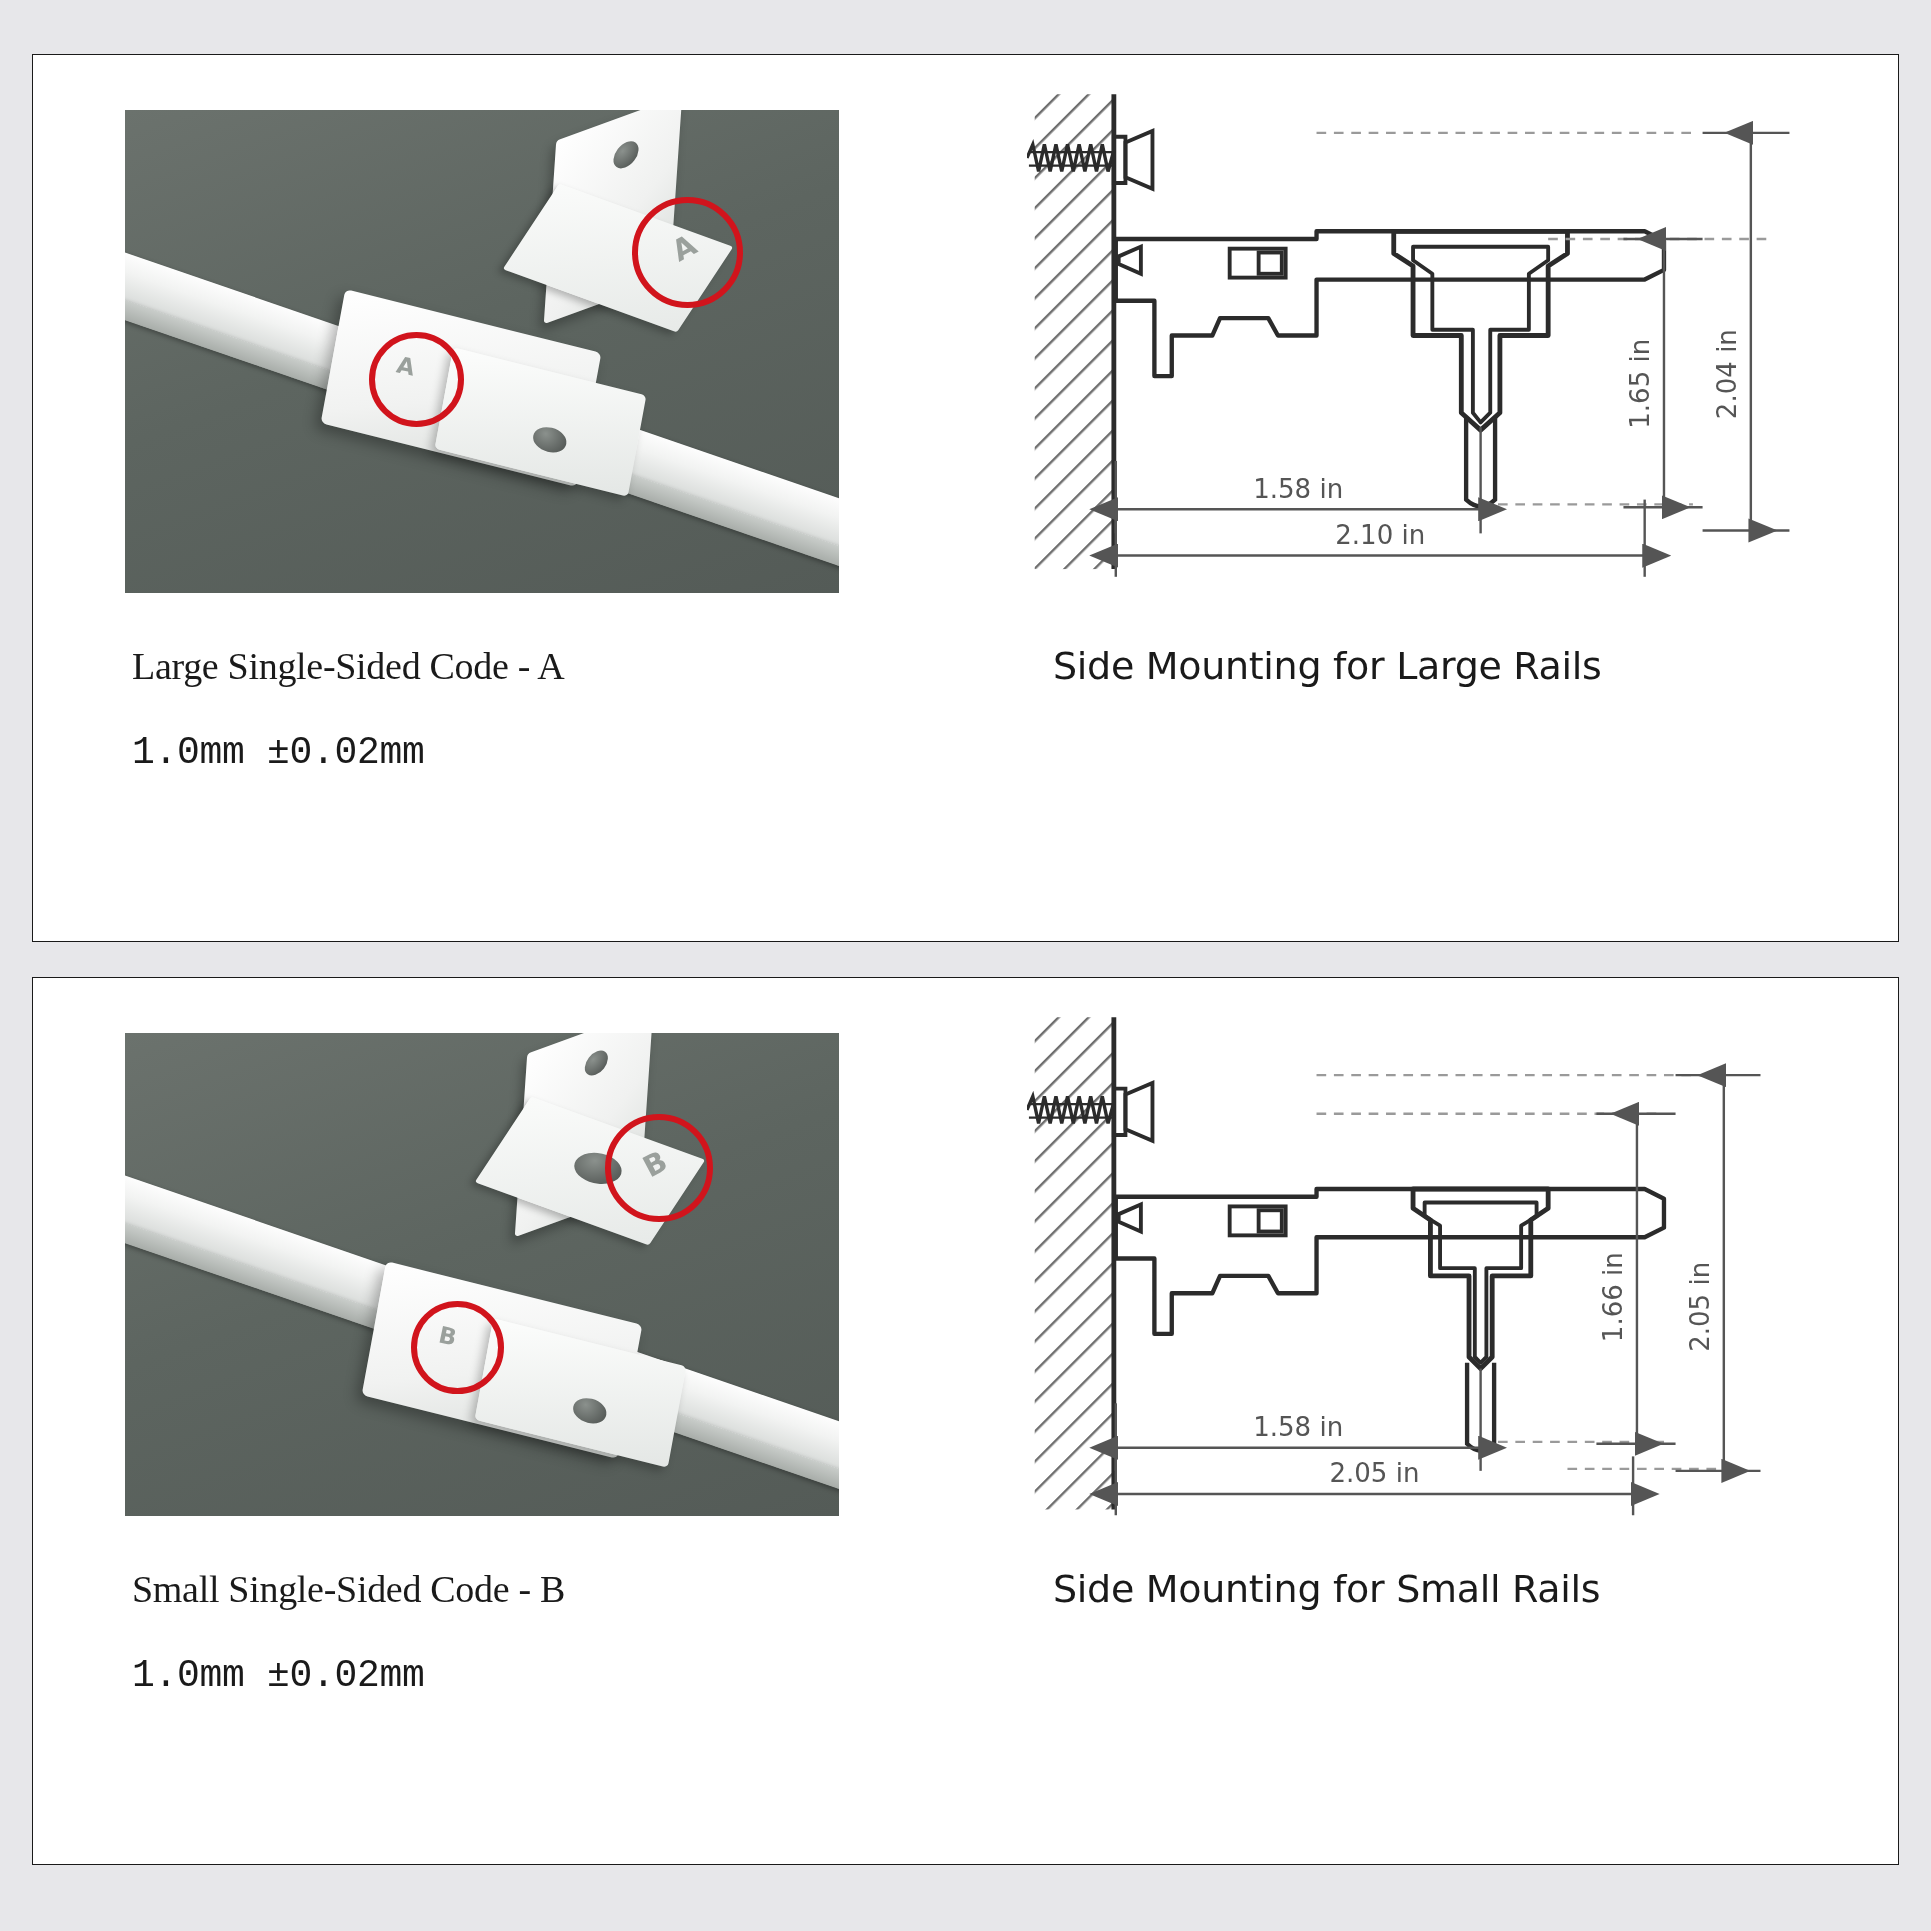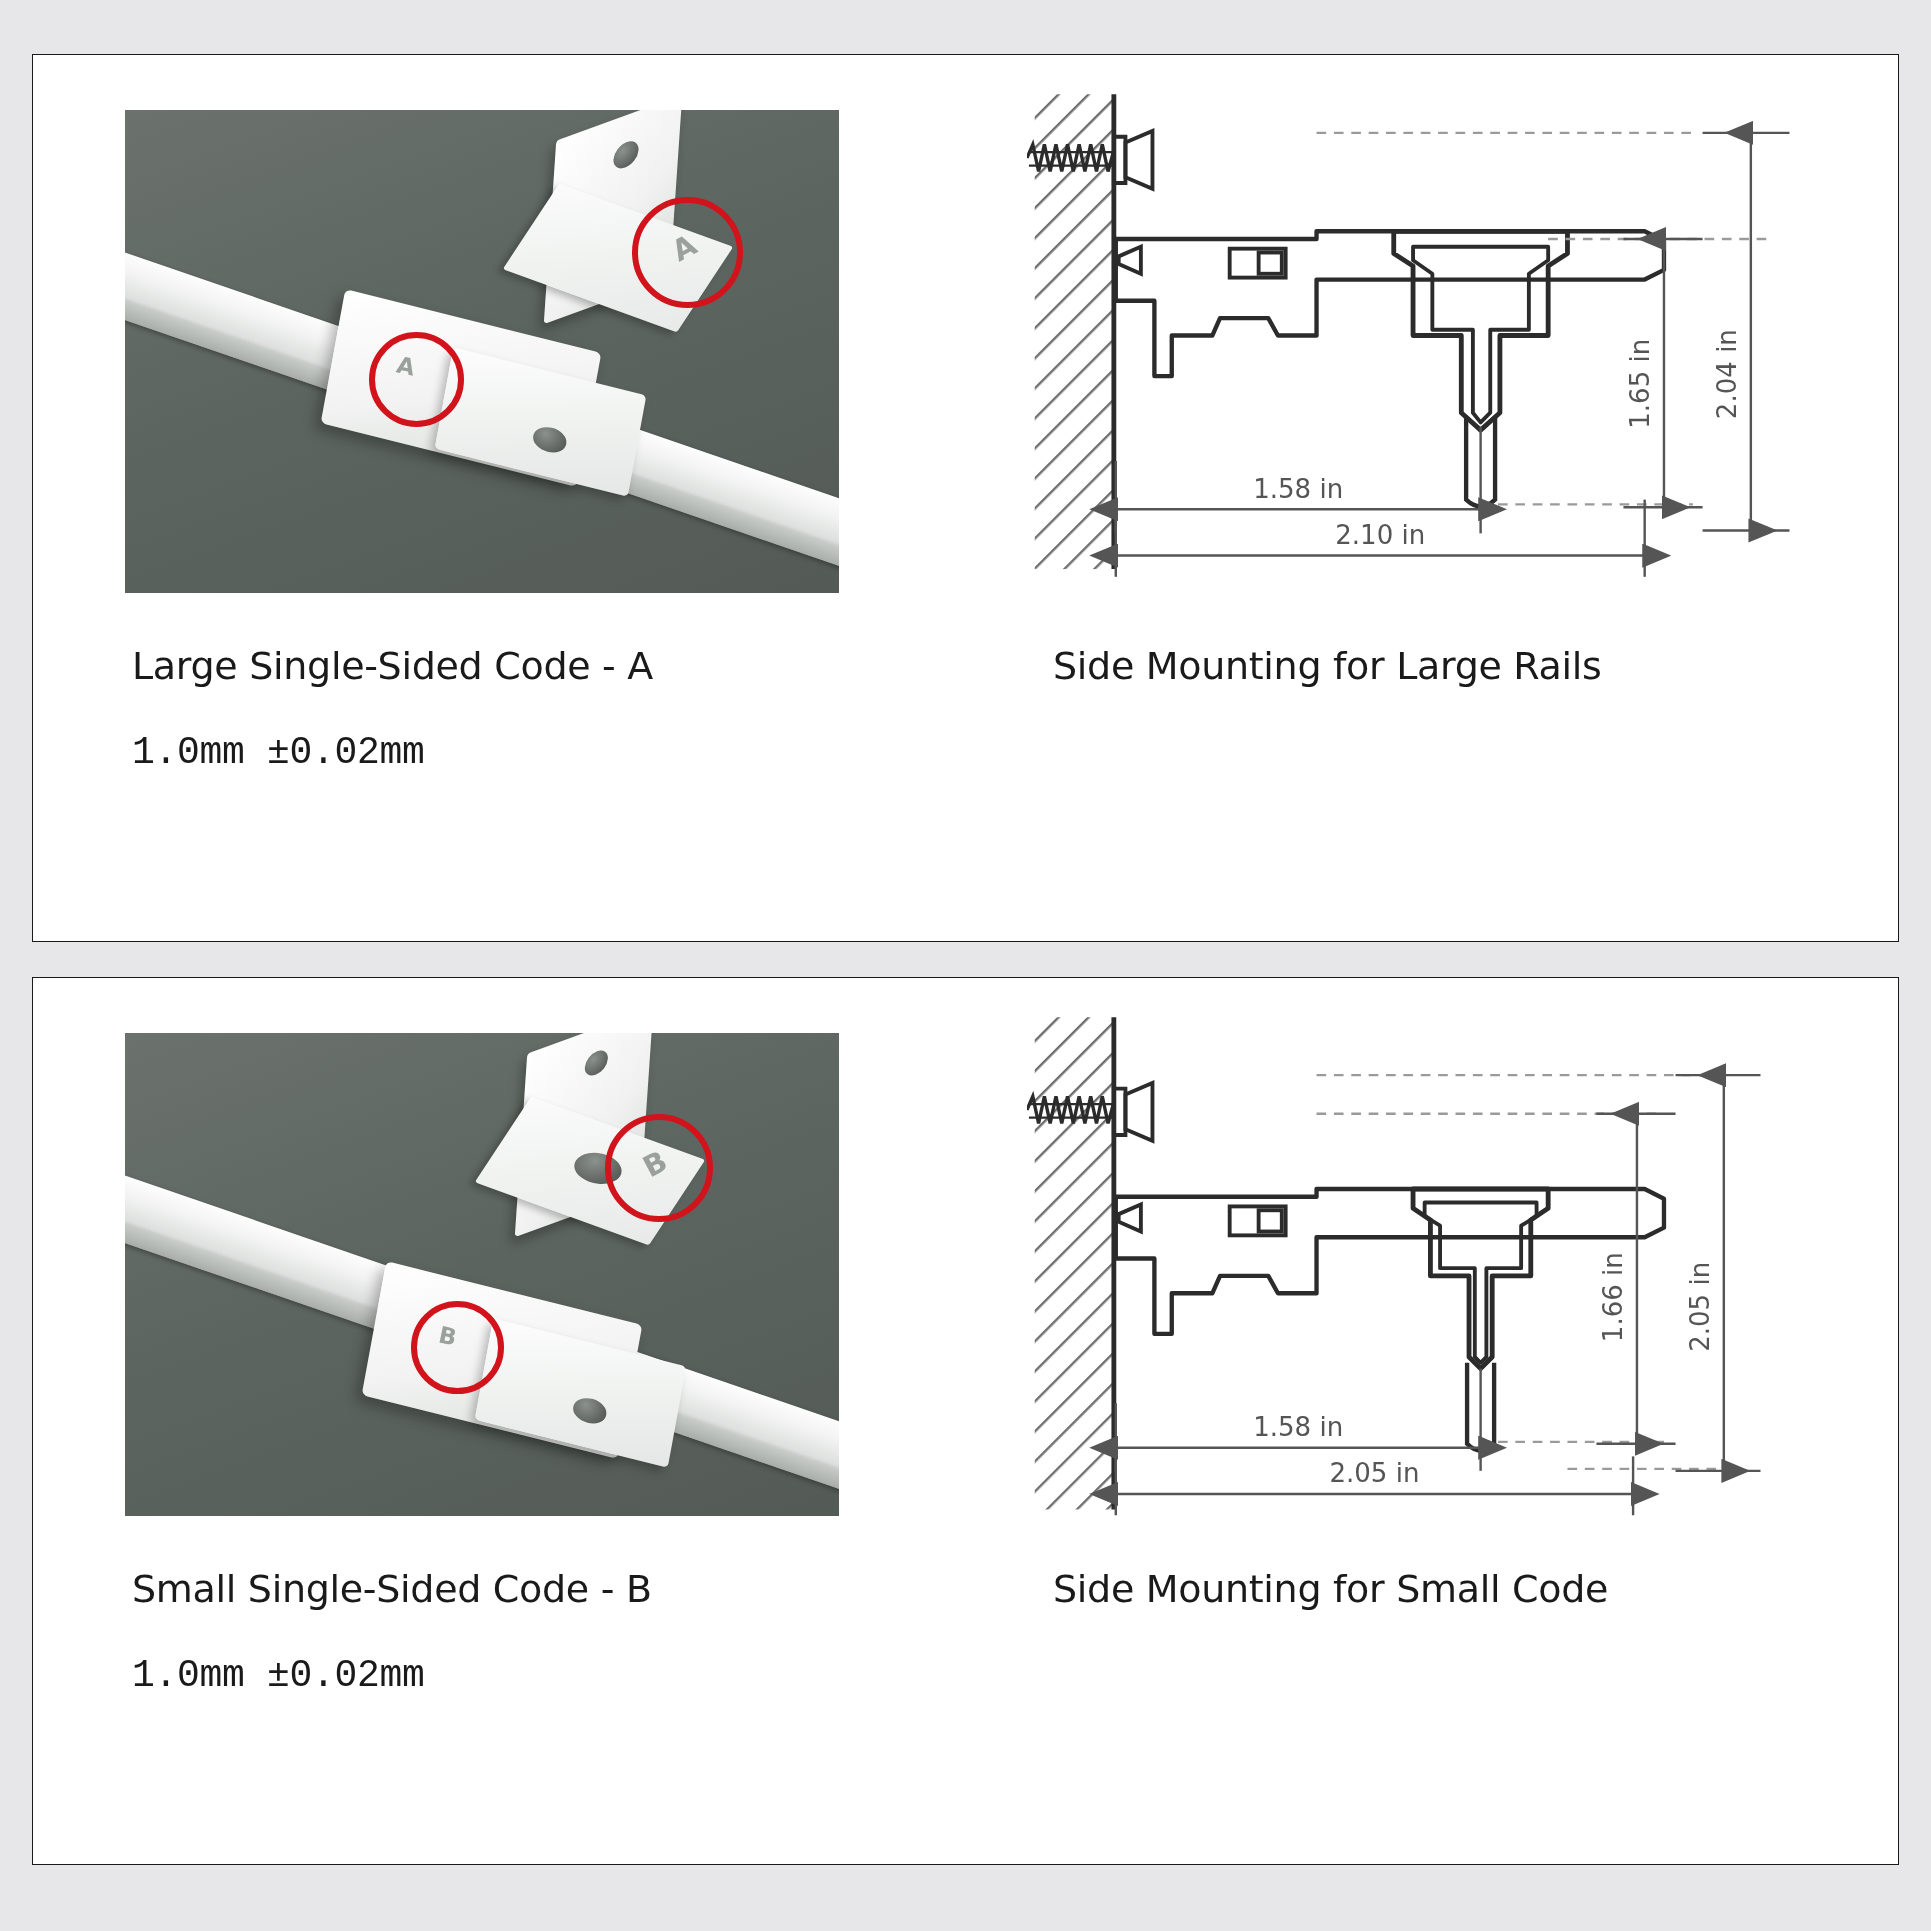--- a/index.html
+++ b/index.html
@@ -119,21 +119,21 @@
 
   
   .caption {
     position: absolute;
     font-family: "DejaVu Sans", sans-serif;
     font-size: 38px;
     color: #1a1a1a;
     letter-spacing: -0.3px;
     white-space: nowrap;
   }
-  .cap-left-1  { left: 99px;  top: 589px; }
+  .cap-left-1  { left: 99px;  top: 589px; font-family: Liberation Serif, serif; }
   .cap-left-2  { left: 99px;  top: 676px; font-family: Liberation Mono, monospace; }
   .cap-right-1 { left: 1012px; top: 589px; margin-left: 8px; }
 </style>
 </head>
 <body>
 
 <div class="page">
 
   <div class="card card-top">
     <div class="card-inner">
@@ -336,19 +336,19 @@
 
           <line x1="92" y1="446" x2="92" y2="516" stroke="#555" stroke-width="2.5"></line>
           <line x1="628" y1="455" x2="628" y2="516" stroke="#555" stroke-width="2.5"></line>
           <line x1="92" y1="494" x2="628" y2="494" stroke="#555" stroke-width="2.5" marker-start="url(#arrLeftB)" marker-end="url(#arrRightB)"></line>
           <text x="360" y="482" fill="#555" font-size="27" font-family="DejaVu Sans, sans-serif" text-anchor="middle">2.05 in</text>
         </svg>
       </div>
 
       <div class="caption cap-left-1">Small Single-Sided Code - B</div>
       <div class="caption cap-left-2">1.0mm ±0.02mm</div>
-      <div class="caption cap-right-1">Side Mounting for Small Code</div>
+      <div class="caption cap-right-1">Side Mounting for Small Rails</div>
 
     </div>
   </div>
 
 </div>
 
 
 </body></html>

